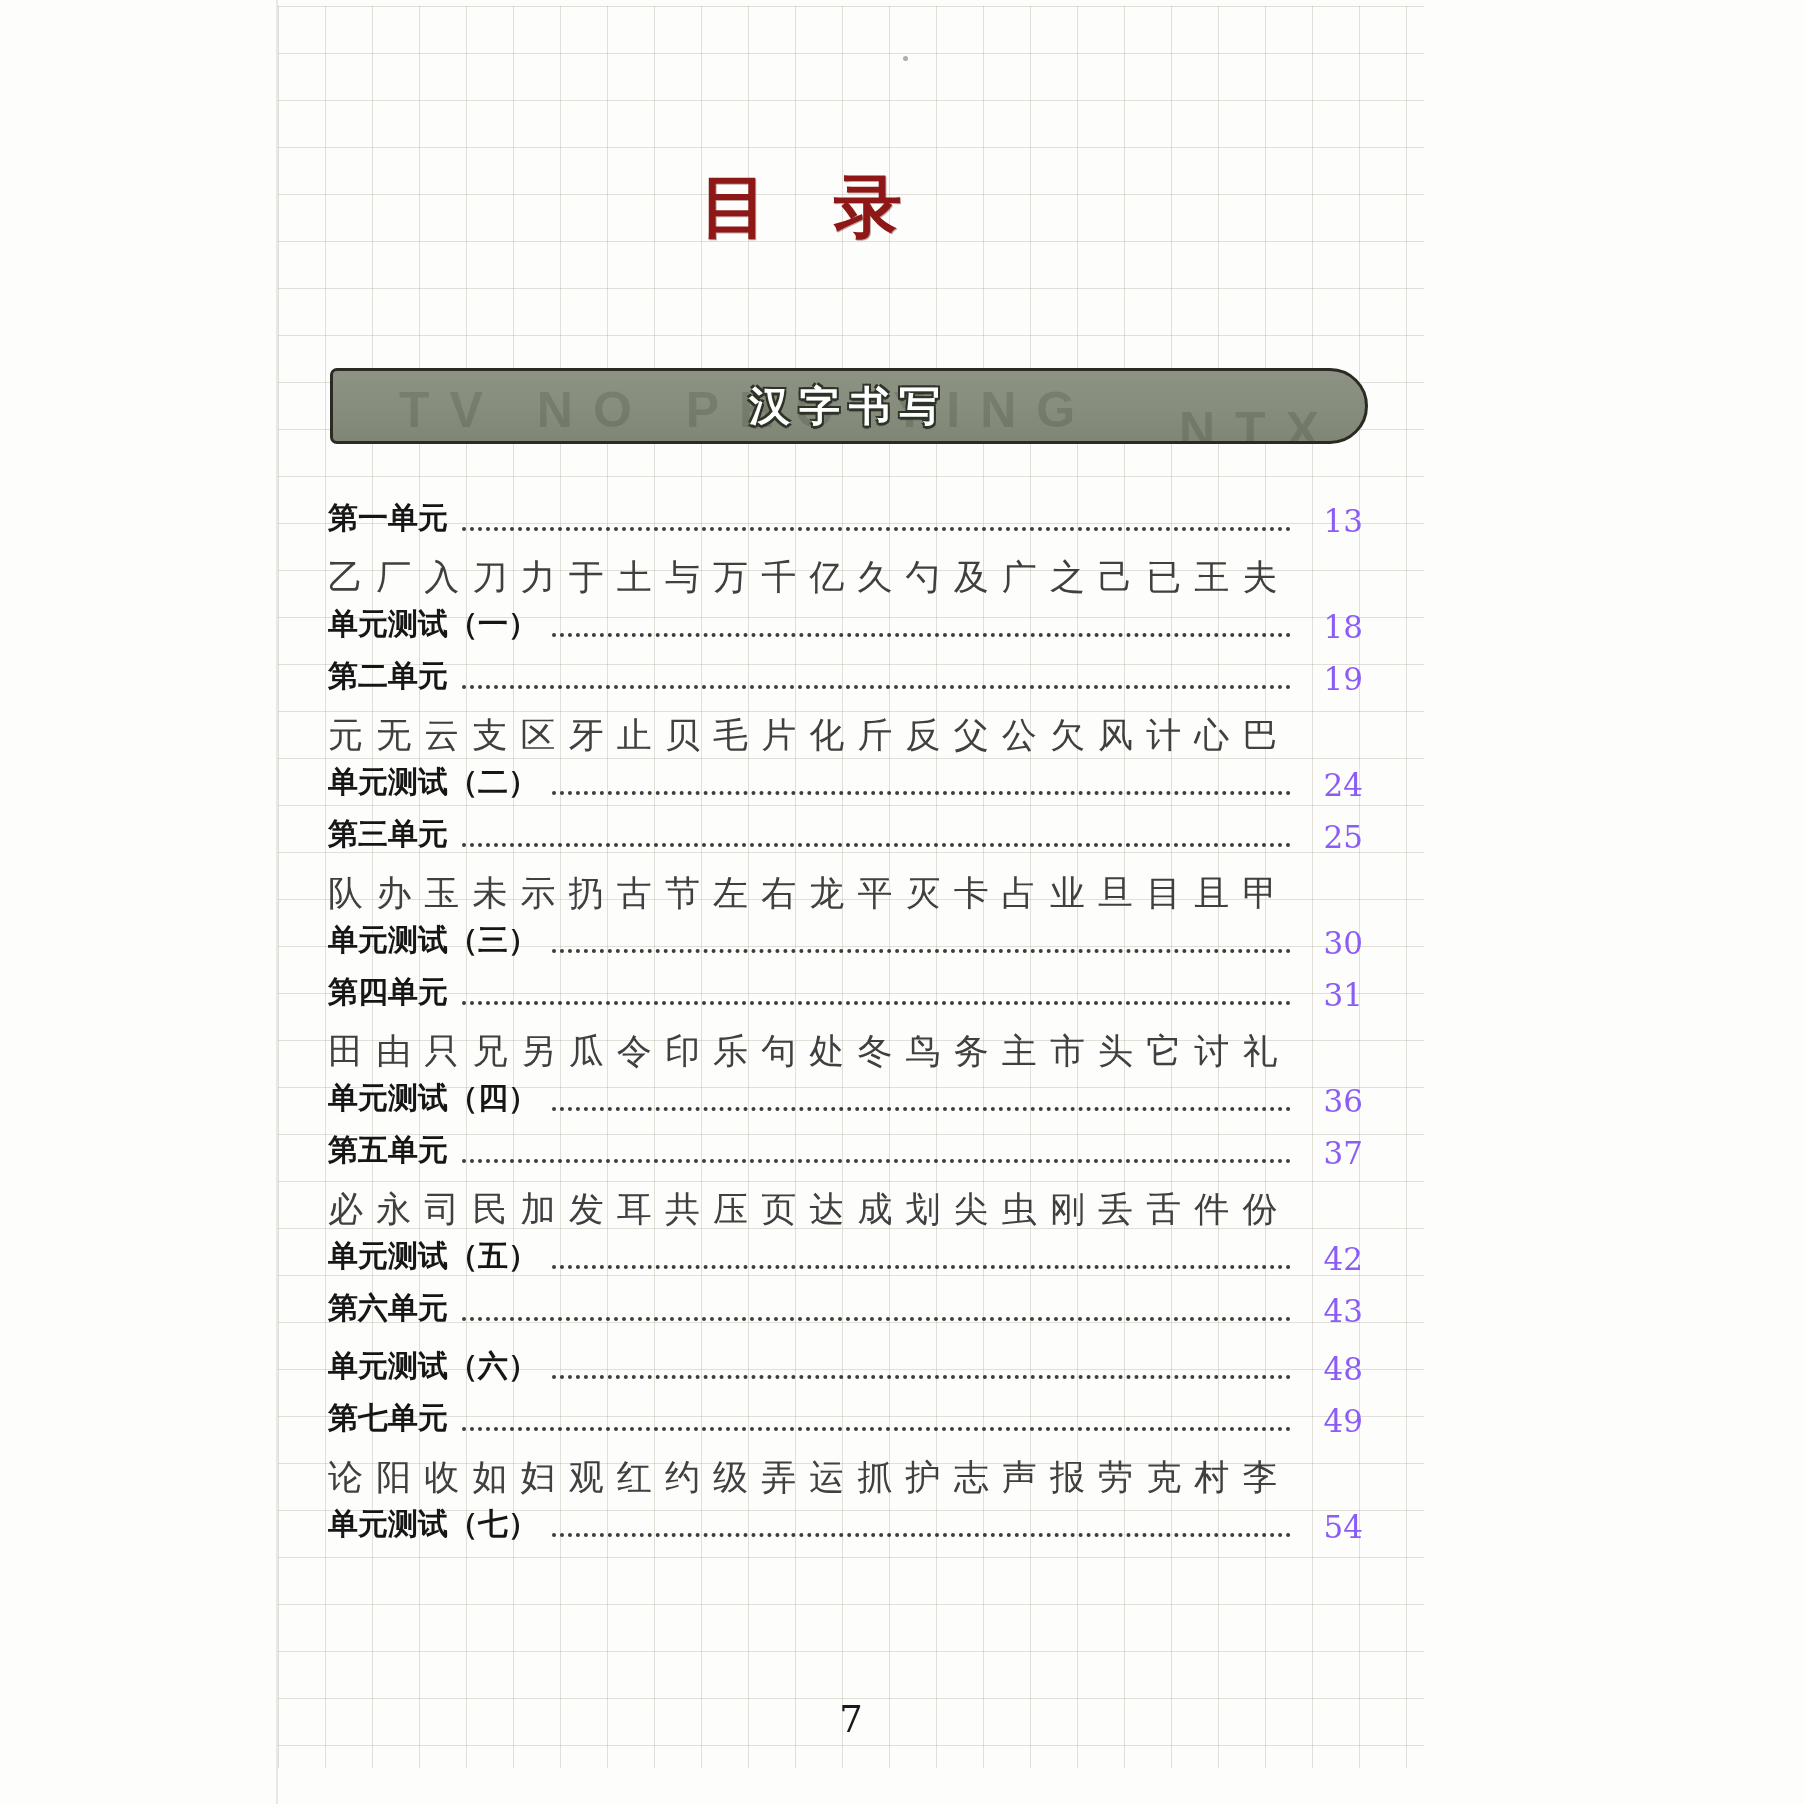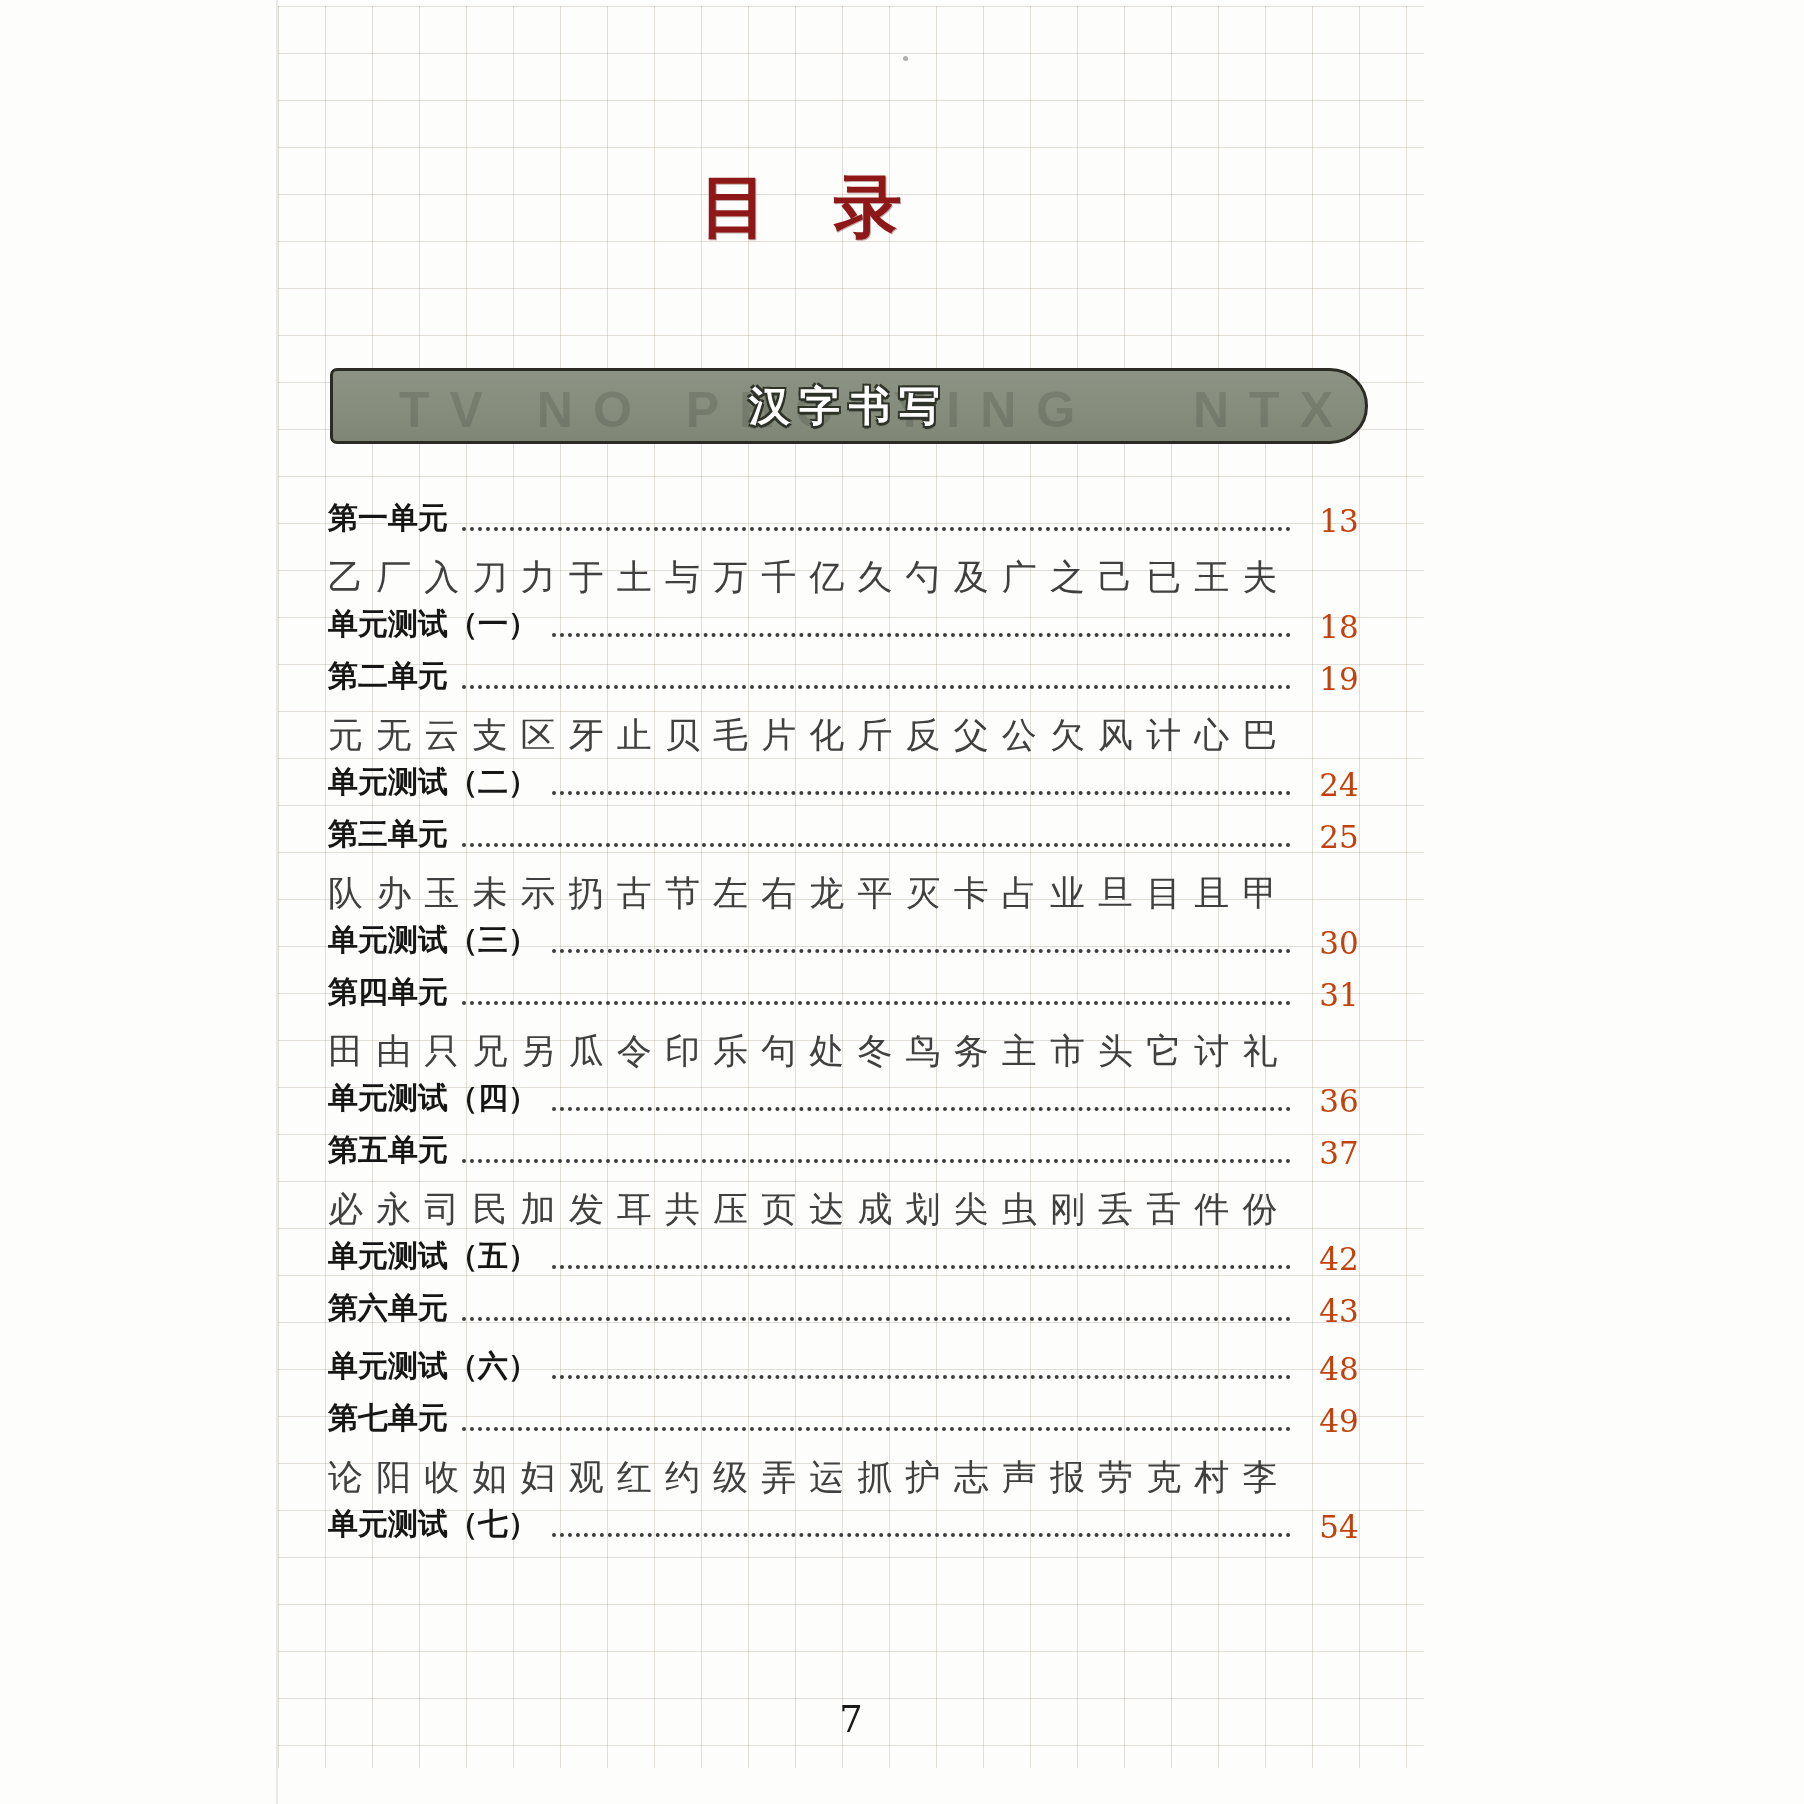--- a/index.html
+++ b/index.html
@@ -45,21 +45,21 @@
     overflow:hidden;
   }
   .banner .ghost{
     position:absolute;top:10px;
     font-weight:bold;font-size:50px;letter-spacing:20px;
     color:rgba(30,36,26,0.16);
     white-space:nowrap;pointer-events:none;
   }
   .ghost-left{left:66px;}
   .ghost-mid{left:560px;}
-  .ghost-right{right:12px;}
+  .ghost-right{right:26px;margin-top:20px;}
   .banner-label{
     position:relative;
     font-size:41px;font-weight:bold;letter-spacing:9px;
     color:#ffffff;
     text-shadow:
       -2px -2px 0 #2e3328, 2px -2px 0 #2e3328,
       -2px  2px 0 #2e3328, 2px  2px 0 #2e3328,
        0 3px 1px rgba(20,24,16,0.8);
     white-space:nowrap;
   }
@@ -81,22 +81,22 @@
     white-space:nowrap;letter-spacing:1px;
   }
   .leader{
     flex:1 1 auto;
     border-bottom:4px dotted #3c3c3c;
     margin:0 24px 8px 14px;
     min-width:40px;
   }
   .pagenum{
     font-family:"DejaVu Serif",serif;font-weight:normal;
-    font-size:31px;color:#c2410c;
-    min-width:48px;text-align:center;
+    font-size:31px;color:#8b5cf6;
+    min-width:48px;text-align:right;
   }
   .footer-page{
     position:absolute;left:278px;top:1698px;width:1146px;
     text-align:center;
     font-family:"DejaVu Serif",serif;font-size:37px;color:#1a1a1a;
   }
 </style>
 </head>
 <body>
 

